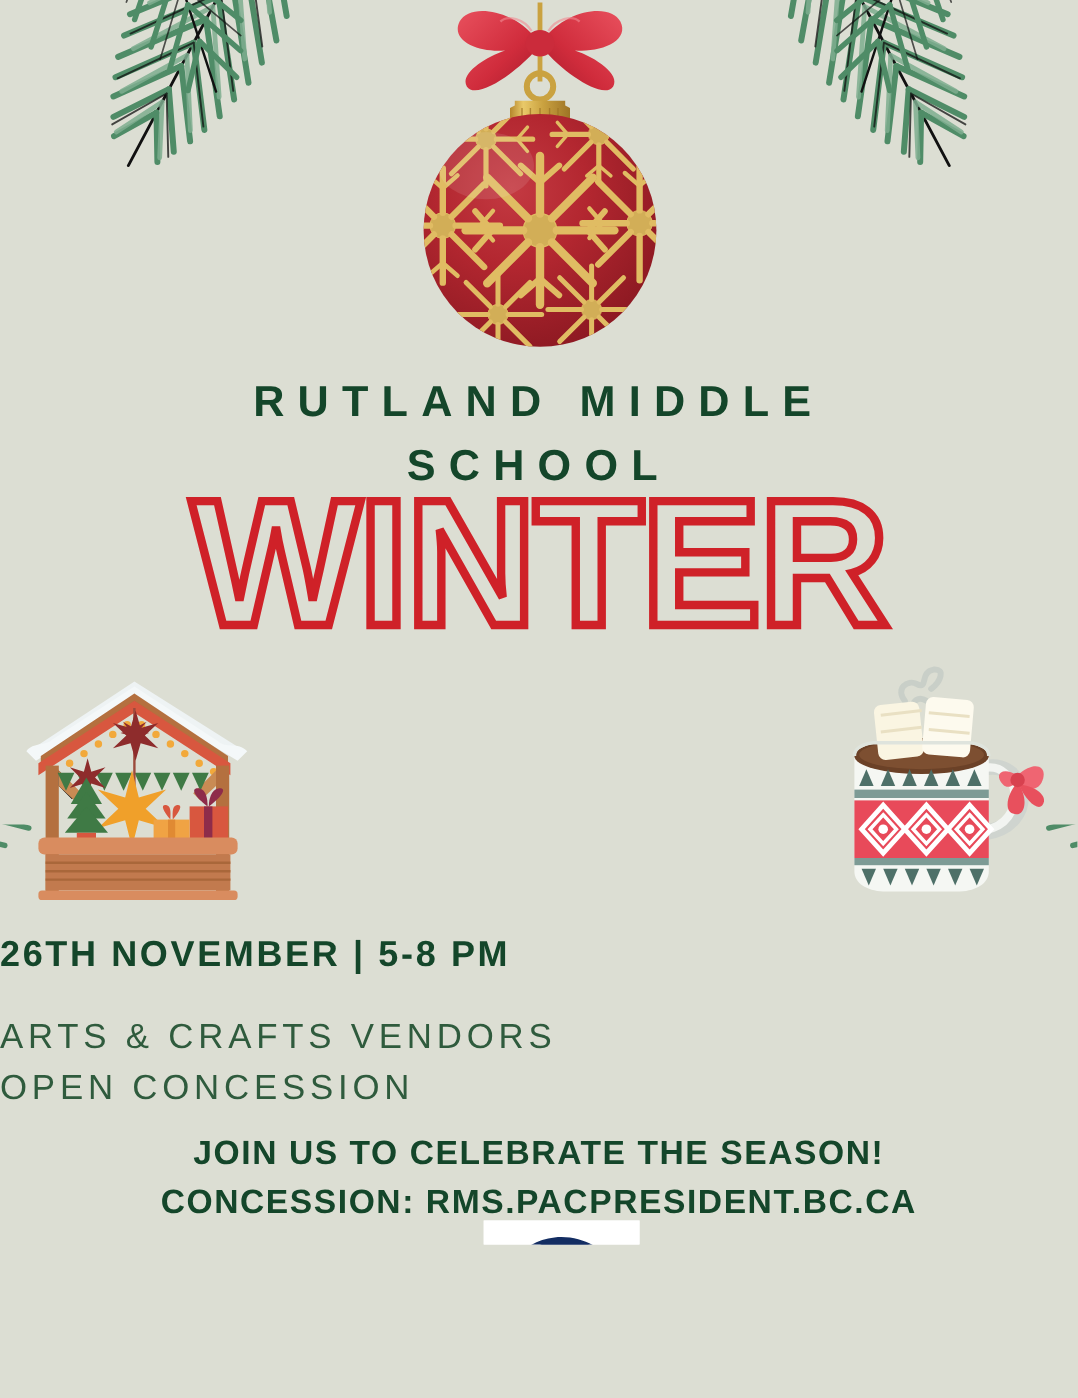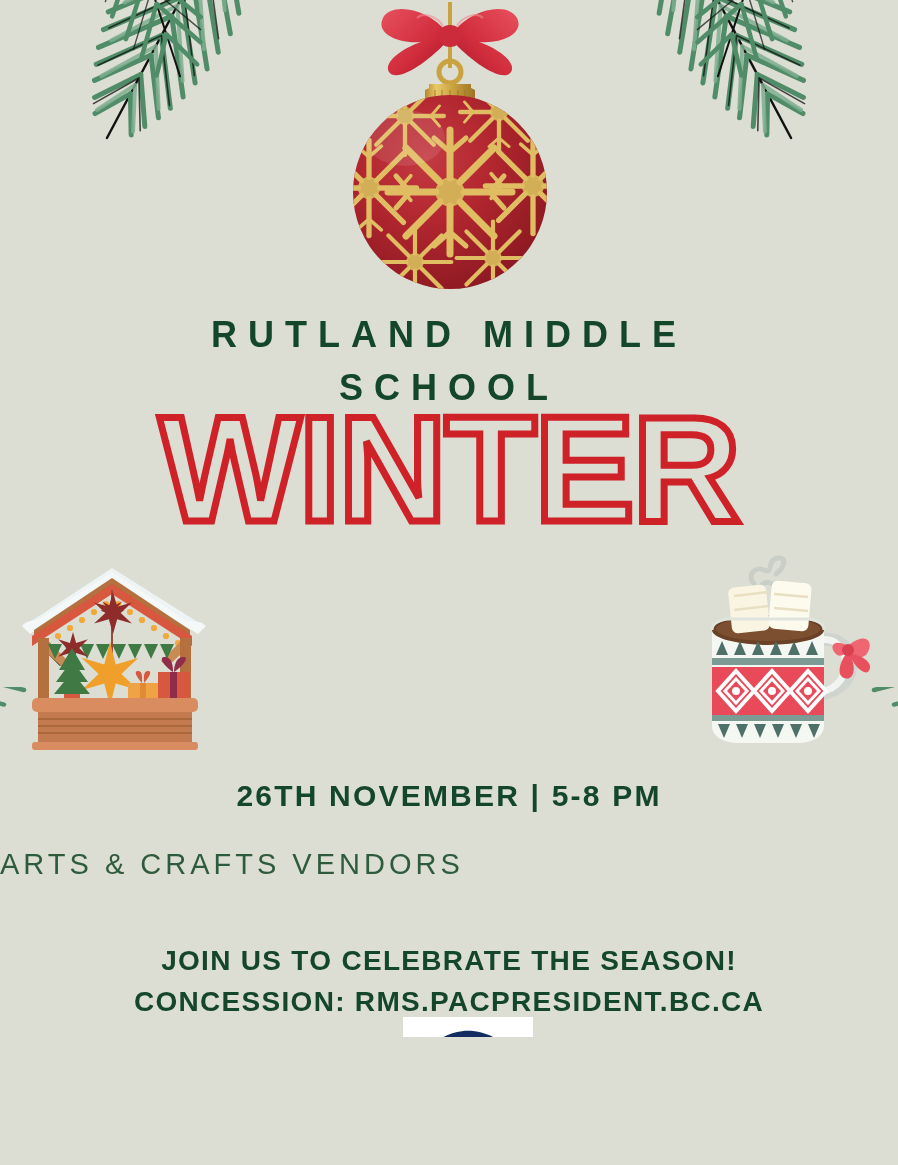--- a/index.html
+++ b/index.html
@@ -68,21 +68,21 @@
   #market-text{
     font-family:"DejaVu Serif", serif;
     font-style:italic;
     font-weight:700;
     font-size:152px;
     fill:#14462a;
   }
 
   .date-line{
     position:absolute;left:0;right:0;top:779px;
-    text-align:center;
+    text-align:left;
     color:#14462a;
     font-size:30px;
     font-weight:700;
     letter-spacing:2.2px;
   }
   .detail-lines{
     position:absolute;left:0;right:0;top:843px;
     text-align:left;
     color:#2f5b3d;
     font-size:29px;
@@ -789,20 +789,21 @@
       <svg width="660" height="140" viewBox="0 0 660 140">
         <text id="winter-text" x="330" y="113" text-anchor="middle">WINTER</text>
       </svg>
     </div>
 
 
     <div class="date-line">26TH NOVEMBER | 5-8 PM</div>
 
     <div class="detail-lines">
       <div>ARTS &amp; CRAFTS VENDORS</div>
+      <div>OPEN CONCESSION</div>
     </div>
 
     <div class="cta-lines">
       <div>JOIN US TO CELEBRATE THE SEASON!</div>
       <div>CONCESSION: RMS.PACPRESIDENT.BC.CA</div>
     </div>
   </div>
 
   <div id="logo-box">
     <svg viewBox="0 0 130 131">

